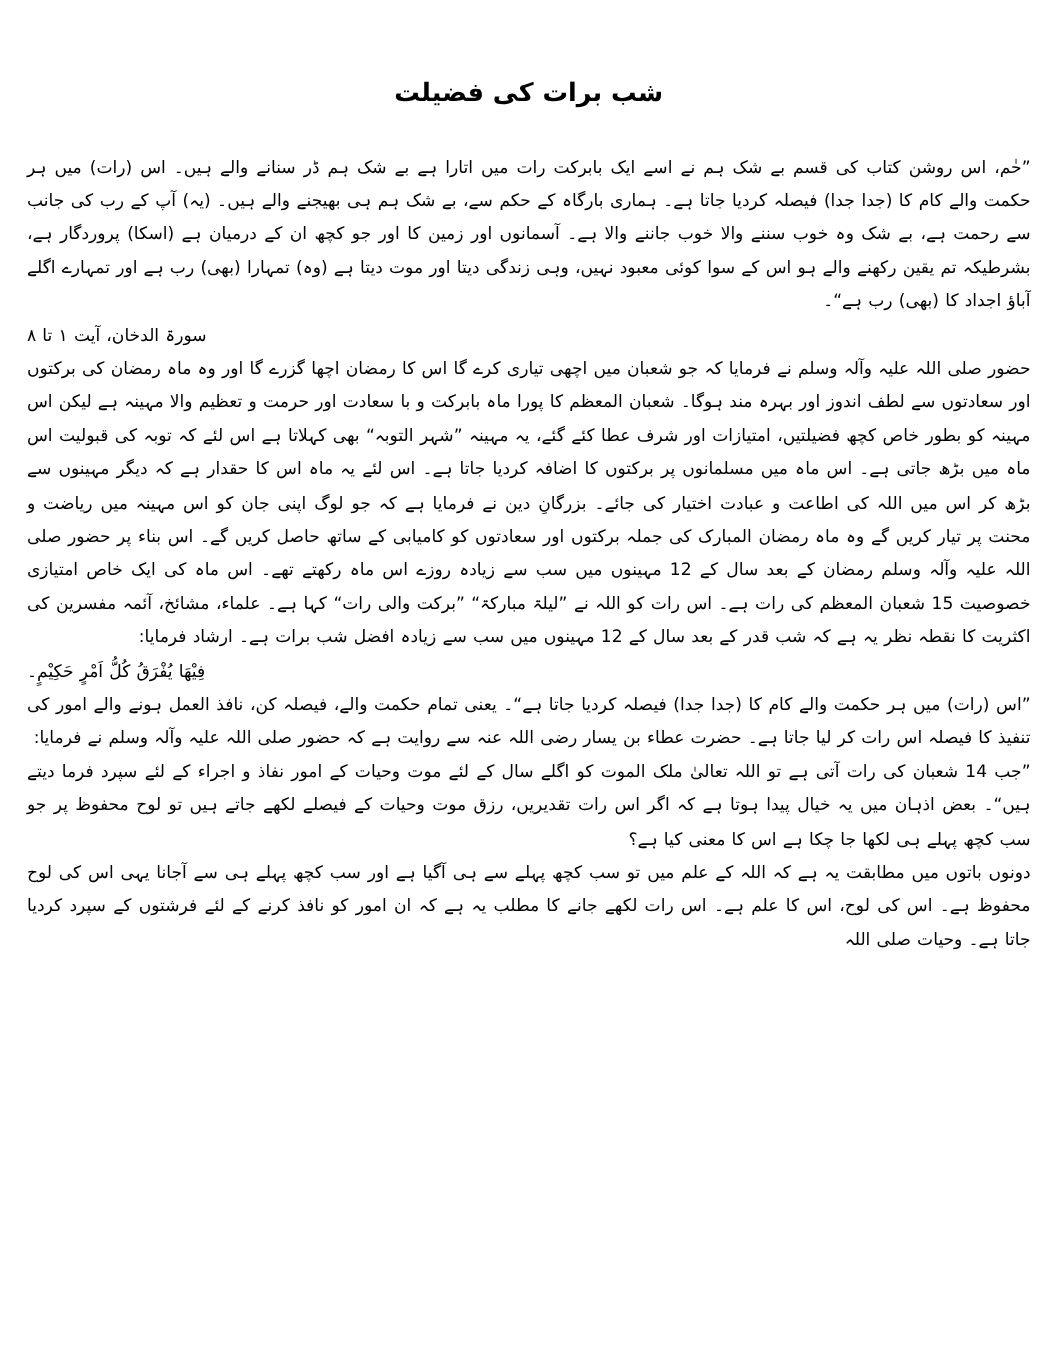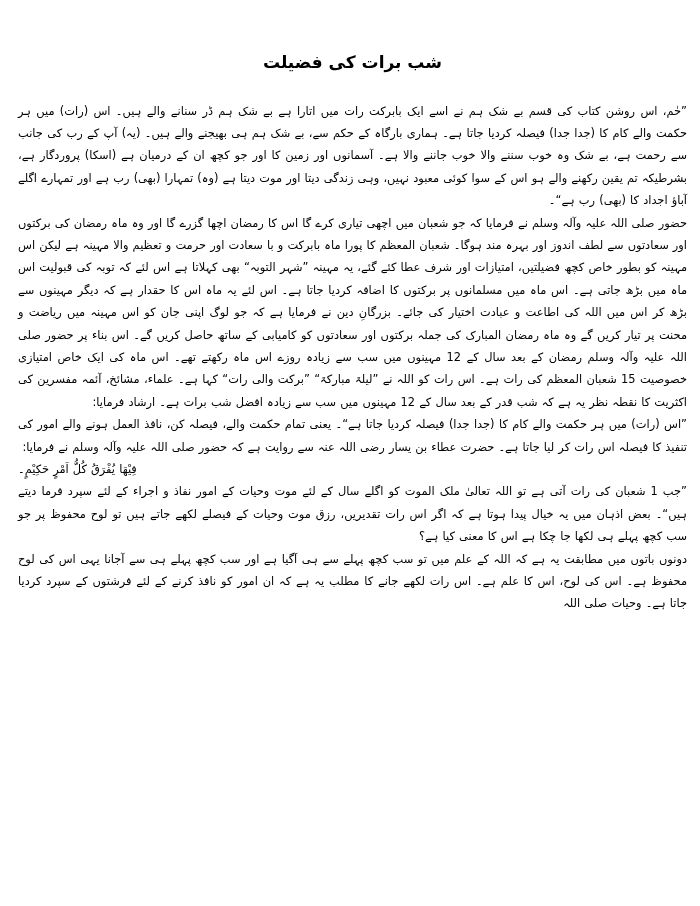--- a/index.html
+++ b/index.html
@@ -71,25 +71,26 @@
 <body>
 
 <div class="page">
 
   <h1 class="doc-title">شب برات کی فضیلت</h1>
 
   <div class="body-block">
 
     <p class="para">”حٰم، اس روشن کتاب کی قسم بے شک ہم نے اسے ایک بابرکت رات میں اتارا ہے بے شک ہم ڈر سنانے والے ہیں۔ اس (رات) میں ہر حکمت والے کام کا (جدا جدا) فیصلہ کردیا جاتا ہے۔ ہماری بارگاہ کے حکم سے، بے شک ہم ہی بھیجنے والے ہیں۔ (یہ) آپ کے رب کی جانب سے رحمت ہے، بے شک وہ خوب سننے والا خوب جاننے والا ہے۔ آسمانوں اور زمین کا اور جو کچھ ان کے درمیان ہے (اسکا) پروردگار ہے، بشرطیکہ تم یقین رکھنے والے ہو اس کے سوا کوئی معبود نہیں، وہی زندگی دیتا اور موت دیتا ہے (وہ) تمہارا (بھی) رب ہے اور تمہارے اگلے آباؤ اجداد کا (بھی) رب ہے“۔</p>
 
+    <p class="para cite-end">سورۃ الدخان، آیت ۱ تا ۸</p>
 
     <p class="para">حضور صلی اللہ علیہ وآلہ وسلم نے فرمایا کہ جو شعبان میں اچھی تیاری کرے گا اس کا رمضان اچھا گزرے گا اور وہ ماہ رمضان کی برکتوں اور سعادتوں سے لطف اندوز اور بہرہ مند ہوگا۔ شعبان المعظم کا پورا ماہ بابرکت و با سعادت اور حرمت و تعظیم والا مہینہ ہے لیکن اس مہینہ کو بطور خاص کچھ فضیلتیں، امتیازات اور شرف عطا کئے گئے، یہ مہینہ ”شہر التوبہ“ بھی کہلاتا ہے اس لئے کہ توبہ کی قبولیت اس ماہ میں بڑھ جاتی ہے۔ اس ماہ میں مسلمانوں پر برکتوں کا اضافہ کردیا جاتا ہے۔ اس لئے یہ ماہ اس کا حقدار ہے کہ دیگر مہینوں سے بڑھ کر اس میں اللہ کی اطاعت و عبادت اختیار کی جائے۔ بزرگانِ دین نے فرمایا ہے کہ جو لوگ اپنی جان کو اس مہینہ میں ریاضت و محنت پر تیار کریں گے وہ ماہ رمضان المبارک کی جملہ برکتوں اور سعادتوں کو کامیابی کے ساتھ حاصل کریں گے۔ اس بناء پر حضور صلی اللہ علیہ وآلہ وسلم رمضان کے بعد سال کے 12 مہینوں میں سب سے زیادہ روزے اس ماہ رکھتے تھے۔ اس ماہ کی ایک خاص امتیازی خصوصیت 15 شعبان المعظم کی رات ہے۔ اس رات کو اللہ نے ”لیلۃ مبارکۃ“ ”برکت والی رات“ کہا ہے۔ علماء، مشائخ، آئمہ مفسرین کی اکثریت کا نقطہ نظر یہ ہے کہ شب قدر کے بعد سال کے 12 مہینوں میں سب سے زیادہ افضل شب برات ہے۔ ارشاد فرمایا:</p>
 
+    <p class="para arabic cite-end">فِیْھَا یُفْرَقُ کُلُّ اَمْرٍ حَکِیْمٍ۔</p>
+
     <p class="para">”اس (رات) میں ہر حکمت والے کام کا (جدا جدا) فیصلہ کردیا جاتا ہے“۔ یعنی تمام حکمت والے، فیصلہ کن، نافذ العمل ہونے والے امور کی تنفیذ کا فیصلہ اس رات کر لیا جاتا ہے۔ حضرت عطاء بن یسار رضی اللہ عنہ سے روایت ہے کہ حضور صلی اللہ علیہ وآلہ وسلم نے فرمایا:</p>
 
-    <p class="para arabic cite-end">فِیْھَا یُفْرَقُ کُلُّ اَمْرٍ حَکِیْمٍ۔</p>
-
-    <p class="para">”جب 1 شعبان کی رات آتی ہے تو اللہ تعالیٰ ملک الموت کو اگلے سال کے لئے موت وحیات کے امور نفاذ و اجراء کے لئے سپرد فرما دیتے ہیں“۔ بعض اذہان میں یہ خیال پیدا ہوتا ہے کہ اگر اس رات تقدیریں، رزق موت وحیات کے فیصلے لکھے جاتے ہیں تو لوح محفوظ پر جو سب کچھ پہلے ہی لکھا جا چکا ہے اس کا معنی کیا ہے؟</p>
+    <p class="para">”جب 14 شعبان کی رات آتی ہے تو اللہ تعالیٰ ملک الموت کو اگلے سال کے لئے موت وحیات کے امور نفاذ و اجراء کے لئے سپرد فرما دیتے ہیں“۔ بعض اذہان میں یہ خیال پیدا ہوتا ہے کہ اگر اس رات تقدیریں، رزق موت وحیات کے فیصلے لکھے جاتے ہیں تو لوح محفوظ پر جو سب کچھ پہلے ہی لکھا جا چکا ہے اس کا معنی کیا ہے؟</p>
 
     <p class="para">دونوں باتوں میں مطابقت یہ ہے کہ اللہ کے علم میں تو سب کچھ پہلے سے ہی آگیا ہے اور سب کچھ پہلے ہی سے آجانا یہی اس کی لوح محفوظ ہے۔ اس کی لوح، اس کا علم ہے۔ اس رات لکھے جانے کا مطلب یہ ہے کہ ان امور کو نافذ کرنے کے لئے فرشتوں کے سپرد کردیا جاتا ہے۔ وحیات صلی اللہ</p>
 
   </div>
 </div>
 
 </body></html>

